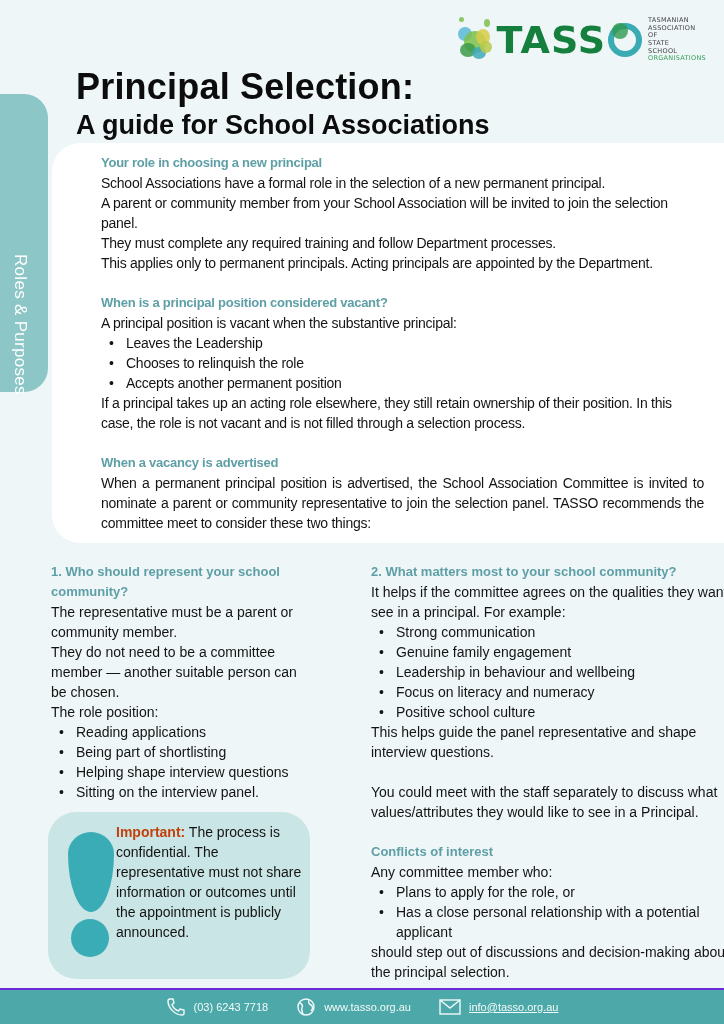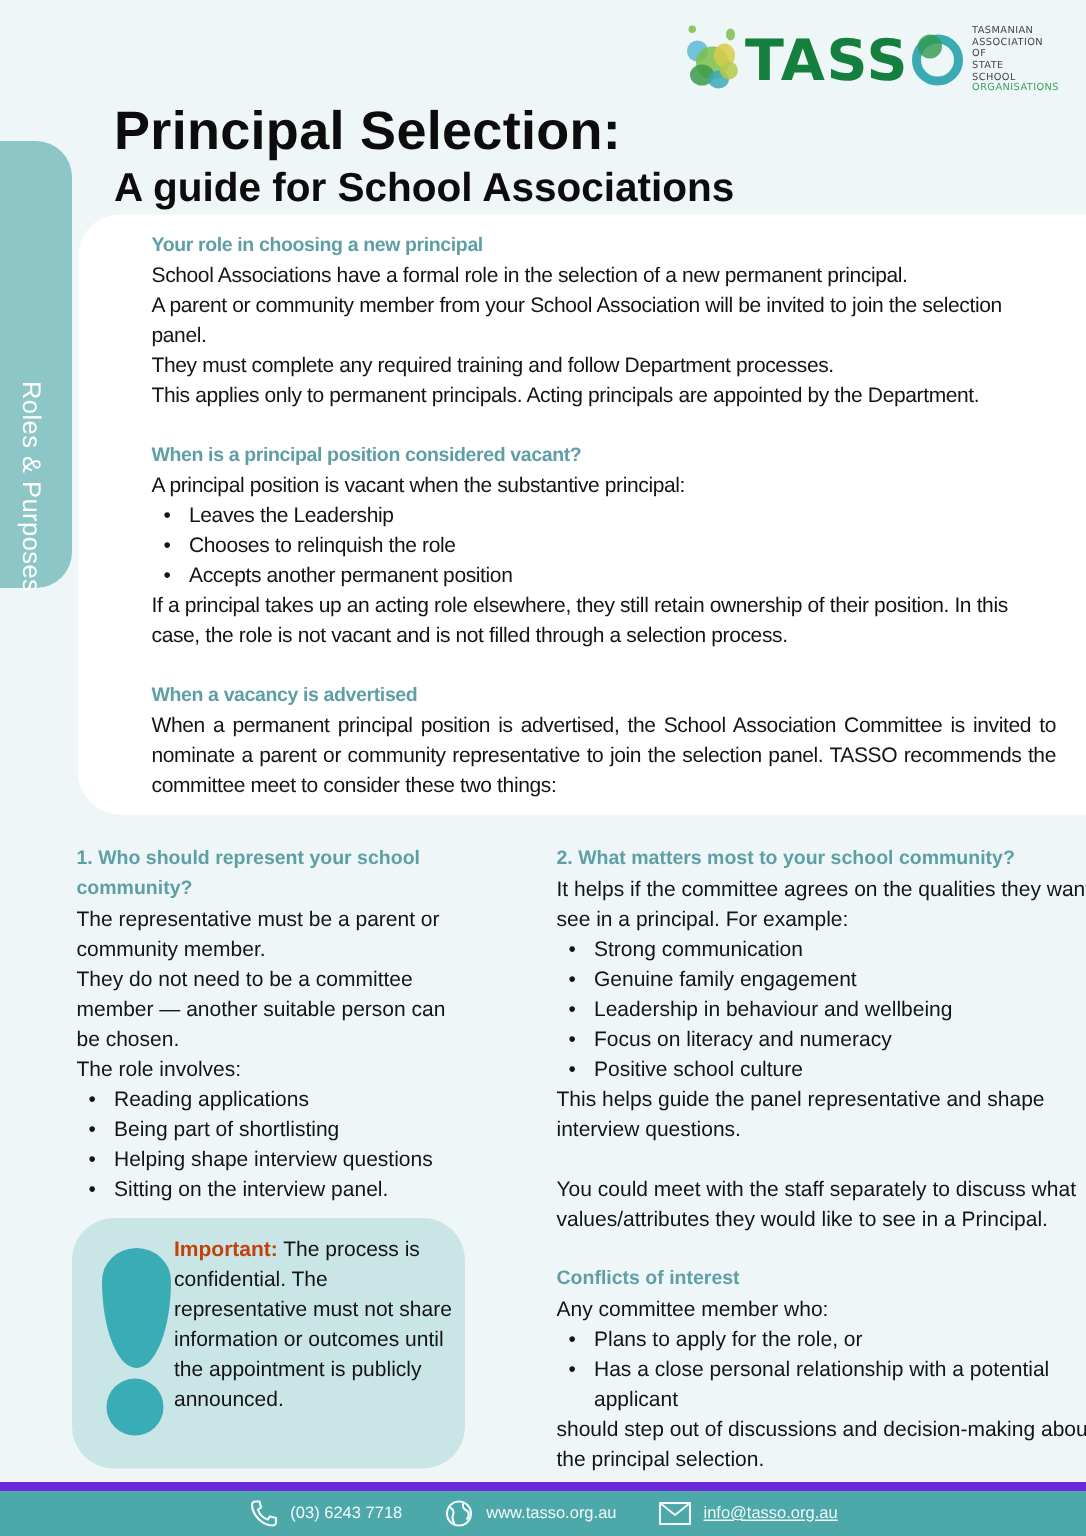--- a/index.html
+++ b/index.html
@@ -78,21 +78,21 @@
   .excl-dot {
     position: absolute; left: 23px; top: 107px; width: 38px; height: 38px;
     background: #39acb6; border-radius: 50%;
   }
   .important-text {
     position: absolute; left: 68px; top: 10px; width: 186px; font-size: 14px; line-height: 20px;
   }
   .important-label { color: #c2410c; font-weight: bold; }
   .footer {
     position: absolute; left: 0; top: 988px; width: 724px; height: 36px;
-    background: #4da8a9; border-top: 6px solid #6d28d9;
+    background: #4da8a9; border-top: 2px solid #6d28d9;
     display: flex; align-items: center; justify-content: center; gap: 28px;
     color: #f2fafa; font-size: 11px;
   }
   .footer-item { display: flex; align-items: center; gap: 8px; }
   .footer-item svg { display: block; }
   .footer-email { text-decoration: underline; }
 </style>
 </head>
 <body>
 
@@ -145,21 +145,21 @@
   <div class="p narrow">If a principal takes up an acting role elsewhere, they still retain ownership of their position. In this case, the role is not vacant and is not filled through a selection process.</div>
   <div class="gap"></div>
   <div class="h-teal narrow">When a vacancy is advertised</div>
   <div class="p narrow justify">When a permanent principal position is advertised, the School Association Committee is invited to nominate a parent or community representative to join the selection panel. TASSO recommends the committee meet to consider these two things:</div>
 </div>
 
 <div class="col-left">
   <div class="h-teal">1. Who should represent your school community?</div>
   <div class="p">The representative must be a parent or community member.</div>
   <div class="p">They do not need to be a committee member — another suitable person can be chosen.</div>
-  <div class="p">The role involves:</div>
+  <div class="p">The role position:</div>
   <ul class="bul">
     <li>Reading applications</li>
     <li>Being part of shortlisting</li>
     <li>Helping shape interview questions</li>
     <li>Sitting on the interview panel.</li>
   </ul>
 </div>
 
 <div class="important-box">
   <div class="excl-top"></div>

